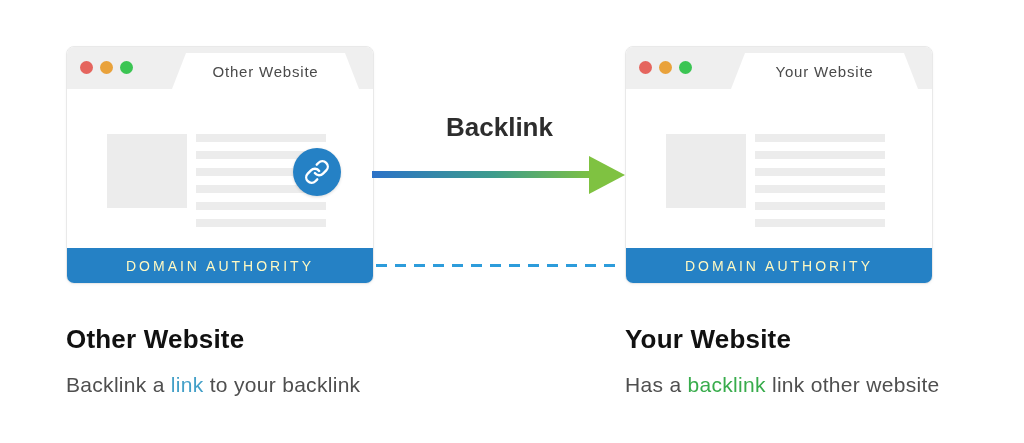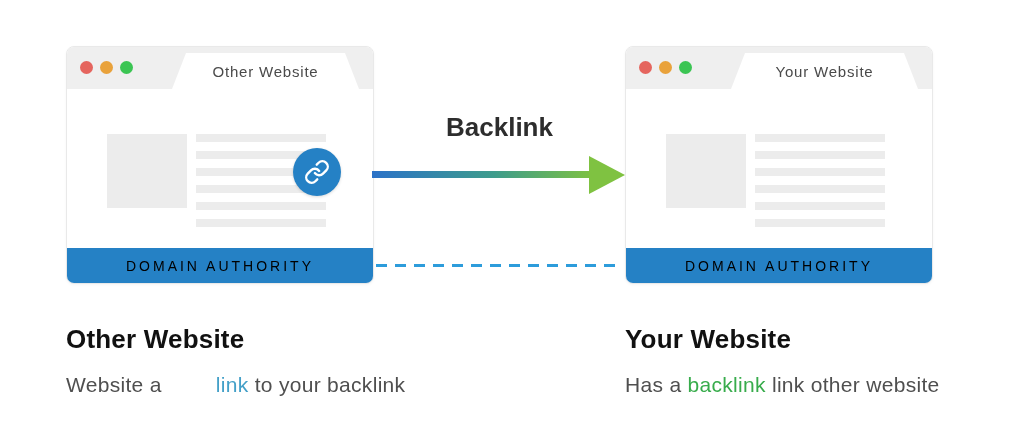--- a/index.html
+++ b/index.html
@@ -45,41 +45,41 @@
   .thumb{position:absolute;left:40px;top:45px;width:80px;height:74px;background:var(--placeholder-gray);}
   .lines{position:absolute;left:129px;top:45px;width:130px;}
   .line{width:130px;height:8px;background:var(--placeholder-gray);margin-bottom:9px;}
 
   .link-badge{position:absolute;left:226px;top:59px;width:48px;height:48px;border-radius:50%;
               background:var(--accent-blue);display:flex;align-items:center;justify-content:center;
               box-shadow:0 1px 3px rgba(0,0,0,0.15);}
 
   .win-footer{height:35px;background:var(--accent-blue);border-radius:0 0 7px 7px;
               display:flex;align-items:center;justify-content:center;
-              color:#000000;font-size:14px;letter-spacing:3px;}
+              color:#fef9c3;font-size:14px;letter-spacing:3px;}
 
   
   .backlink-label{position:absolute;left:374px;top:112px;width:251px;text-align:center;
                   font-size:26px;font-weight:700;color:#2D2D2D;}
   .arrow-shaft{position:absolute;left:372px;top:171px;width:222px;height:7px;
                background:linear-gradient(90deg,var(--arrow-blue) 0%, #3E9C8C 55%, var(--arrow-green) 100%);}
   .arrow-head{position:absolute;left:589px;top:156px;width:0;height:0;
               border-top:19px solid transparent;border-bottom:19px solid transparent;
               border-left:36px solid var(--arrow-green);}
 
   
   .connector{position:absolute;left:374px;top:260px;width:251px;height:11px;}
 
   
   .caption{position:absolute;top:324px;width:480px;}
   .caption.left{left:66px;}
   .caption.right{left:625px;}
   .caption-title{font-size:26px;font-weight:700;color:#111111;letter-spacing:0.2px;}
   .caption-body{margin-top:18px;font-size:21px;color:#4F4F4F;letter-spacing:0.3px;}
-  .caption-body .hl-link{color:var(--link-text-blue);margin-left:48px;}
+  .caption-body .hl-link{color:var(--link-text-blue);}
   .caption-body .hl-backlink{color:var(--backlink-text-green);}
 </style>
 </head>
 <body>
 
 <div class="stage">
 
   <div class="window left">
     <div class="win-header">
       <div class="dots">
@@ -139,21 +139,21 @@
         <div class="line"></div>
         <div class="line"></div>
         <div class="line"></div>
       </div>
     </div>
     <div class="win-footer">DOMAIN AUTHORITY</div>
   </div>
 
   <div class="caption left">
     <div class="caption-title">Other Website</div>
-    <div class="caption-body"><span>Website a </span><span class="hl-link">link</span><span> to your backlink</span></div>
+    <div class="caption-body"><span>Backlink a </span><span class="hl-link">link</span><span> to your backlink</span></div>
   </div>
 
   <div class="caption right">
     <div class="caption-title">Your Website</div>
     <div class="caption-body"><span>Has a </span><span class="hl-backlink">backlink</span><span> link other website</span></div>
   </div>
 
 </div>
 
 </body></html>

